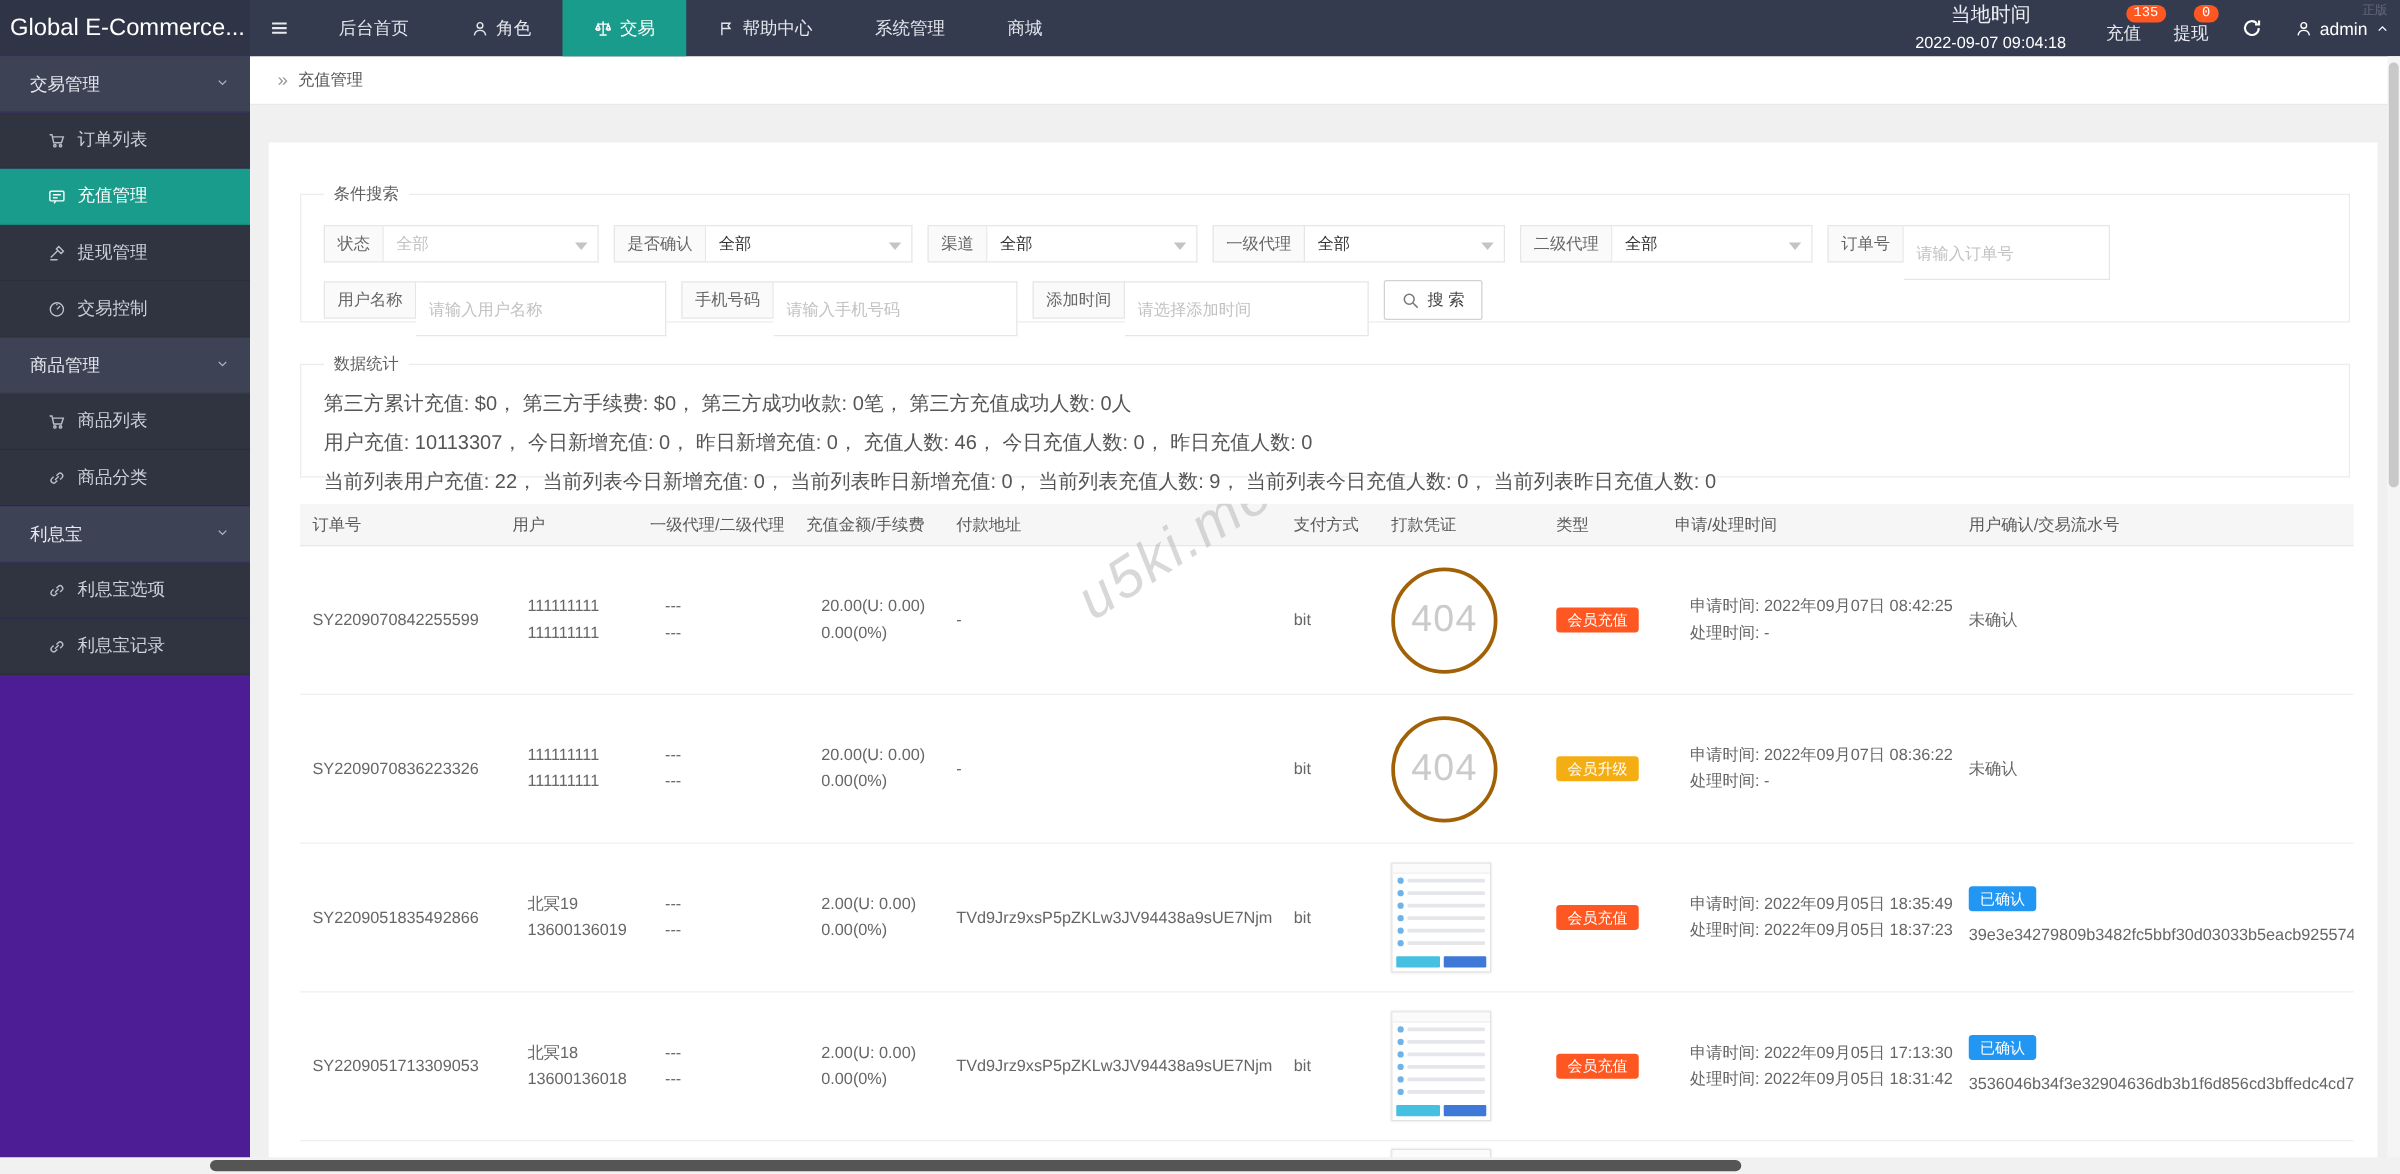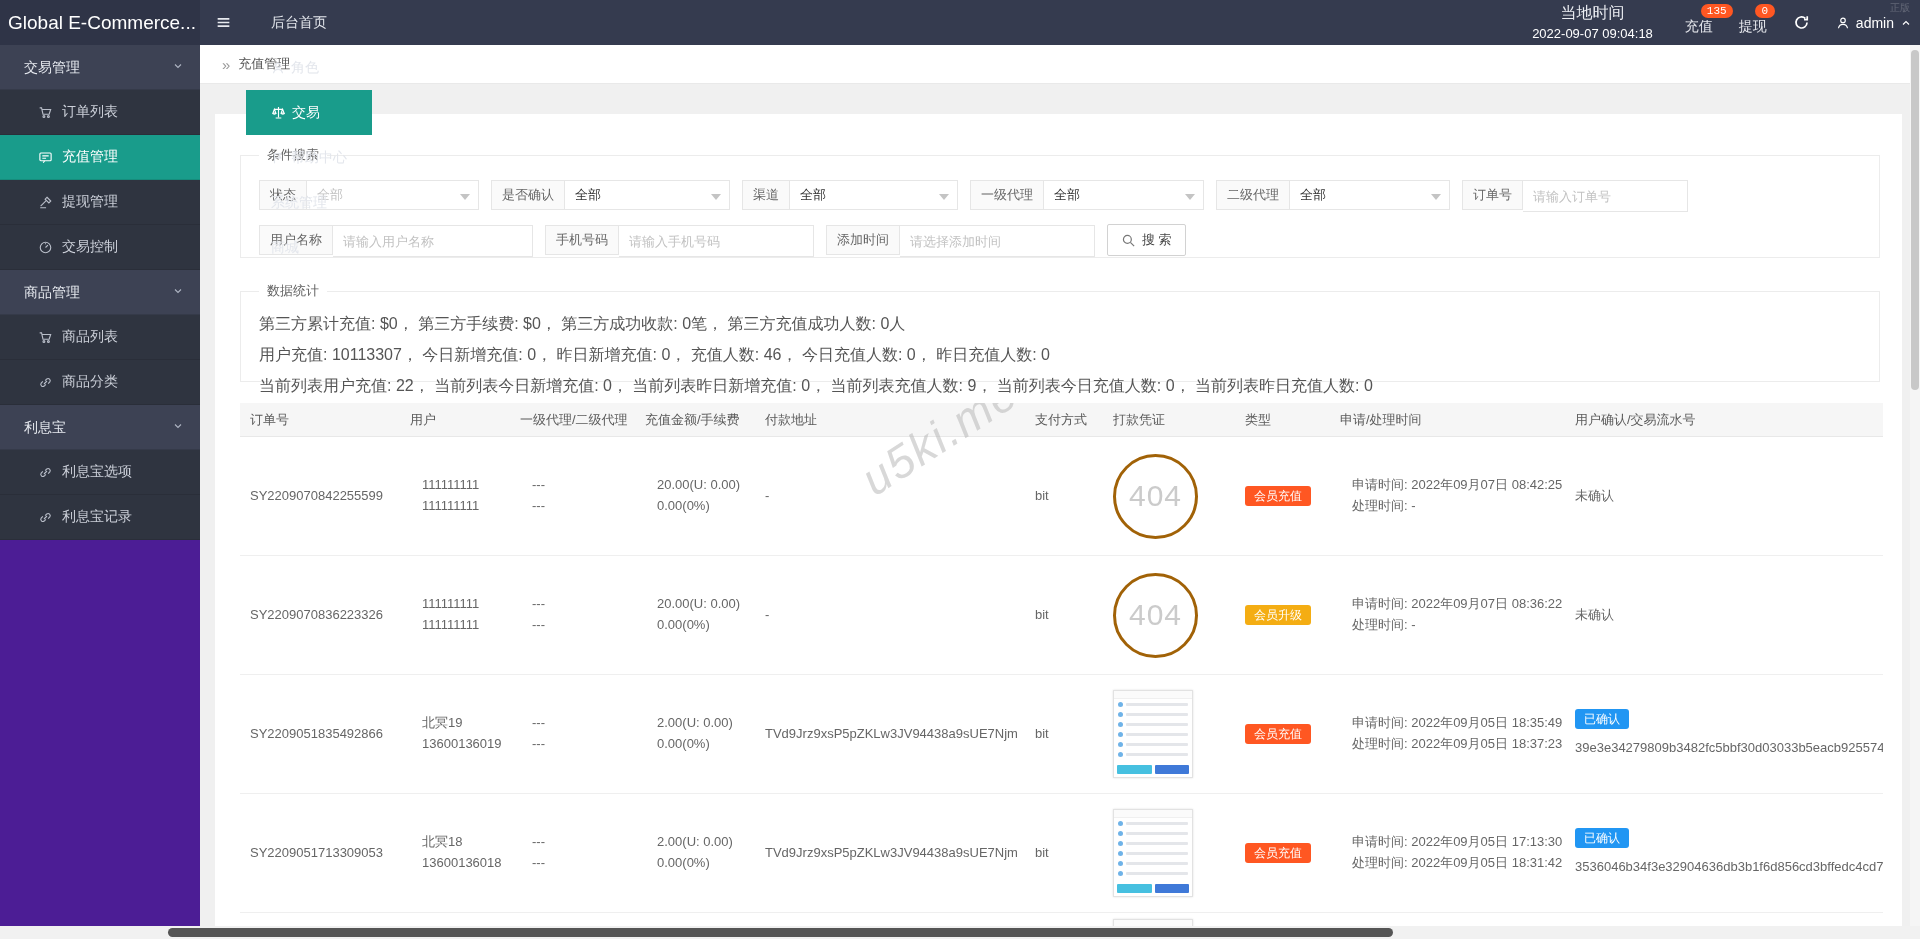--- a/index.html
+++ b/index.html
@@ -5,21 +5,21 @@
   * { margin:0; padding:0; box-sizing:border-box; }
   html,body { width:1920px; height:939px; overflow:hidden; background:#f0f0f0;
               font-family:"Liberation Sans","DejaVu Sans",sans-serif; }
   #stage { position:relative; width:1920px; height:939px; }
 
   
   #topbar { position:absolute; left:0; top:0; width:1920px; height:45px; background:#353b4f; color:#fff; z-index:30; }
   #logo { position:absolute; left:0; top:0; width:200px; height:45px; background:#2f3447; color:#fff;
           font-size:19px; line-height:45px; padding-left:8px; white-space:nowrap; overflow:hidden; }
   #hamburger { position:absolute; left:200px; top:0; width:46px; height:45px; display:flex; align-items:center; justify-content:center; color:#e8eaef; cursor:pointer; }
-  #topnav { position:absolute; left:246px; top:0; height:45px; display:flex;flex-direction:column; }
+  #topnav { position:absolute; left:246px; top:0; height:45px; display:flex; }
   .topnav-item { height:45px; line-height:45px; padding:0 25px; font-size:14px; color:#e3e6ec; display:flex; align-items:center; gap:6px; cursor:pointer; }
   .topnav-item.active { background:#199c8b; color:#fff; }
   #topbar-right { position:absolute; right:8px; top:0; height:45px; display:flex; align-items:center; gap:26px; }
   #local-time { text-align:center; line-height:1.45; padding-right:6px; }
   #local-time .t1 { font-size:16px; color:#eceef3; }
   #local-time .t2 { font-size:13px; color:#fff; }
   .notify { position:relative; font-size:14px; color:#e8eaef; cursor:pointer; padding-top:8px; }
   .notify .nbadge { position:absolute; top:-6px; left:16px; background:#ff5722; color:#fff; font-size:11px;
                     min-width:20px; padding:1px 6px; border-radius:9px; text-align:center;font-family:Liberation Mono, monospace; }
   #refresh-btn { color:#fff; cursor:pointer; display:flex; align-items:center; }
@@ -55,21 +55,21 @@
   #form-row1 { position:absolute; left:18px; top:16px; }
   #form-row2 { position:absolute; left:18px; top:60px; }
   .fgroup { display:flex; height:30px; }
   .fgroup .flabel { background:#fafafa; border:1px solid #e6e6e6; color:#666; font-size:13px;
                     padding:0 10px; line-height:28px; white-space:nowrap; }
   .fgroup .fctrl { border:1px solid #e6e6e6; border-left:none; background:#fff; height:30px;
                    font-size:13px; color:#333; padding:0 22px 0 10px; line-height:28px; position:relative; }
   .fgroup .fctrl.muted { color:#c2c2c2; }
   .fgroup .fctrl .tri { position:absolute; right:8px; top:13px; width:0; height:0;
                         border-left:5px solid transparent; border-right:5px solid transparent; border-top:6px solid #c4c4c4; }
-  .fgroup input { border:1px solid #e6e6e6; border-left:none; height:32px; font-size:13px; color:#333;
+  .fgroup input { border:1px solid #e6e6e6; border-left:none; height:44px; font-size:13px; color:#333;
                   padding:0 10px; outline:none; }
   .fgroup input::placeholder { color:#c2c2c2; }
   #search-btn { height:32px; border:1px solid #d2d2d2; background:#fff; border-radius:2px; padding:0 13px;
                 font-size:13px; color:#444; display:flex; align-items:center; gap:6px; cursor:pointer; }
   #search-btn .micon { color:#777; display:flex; }
 
   .stat-line { font-size:16px; color:#555; line-height:31px; white-space:nowrap; }
   #stats-lines { position:absolute; left:18px; top:8px; }
 
   

